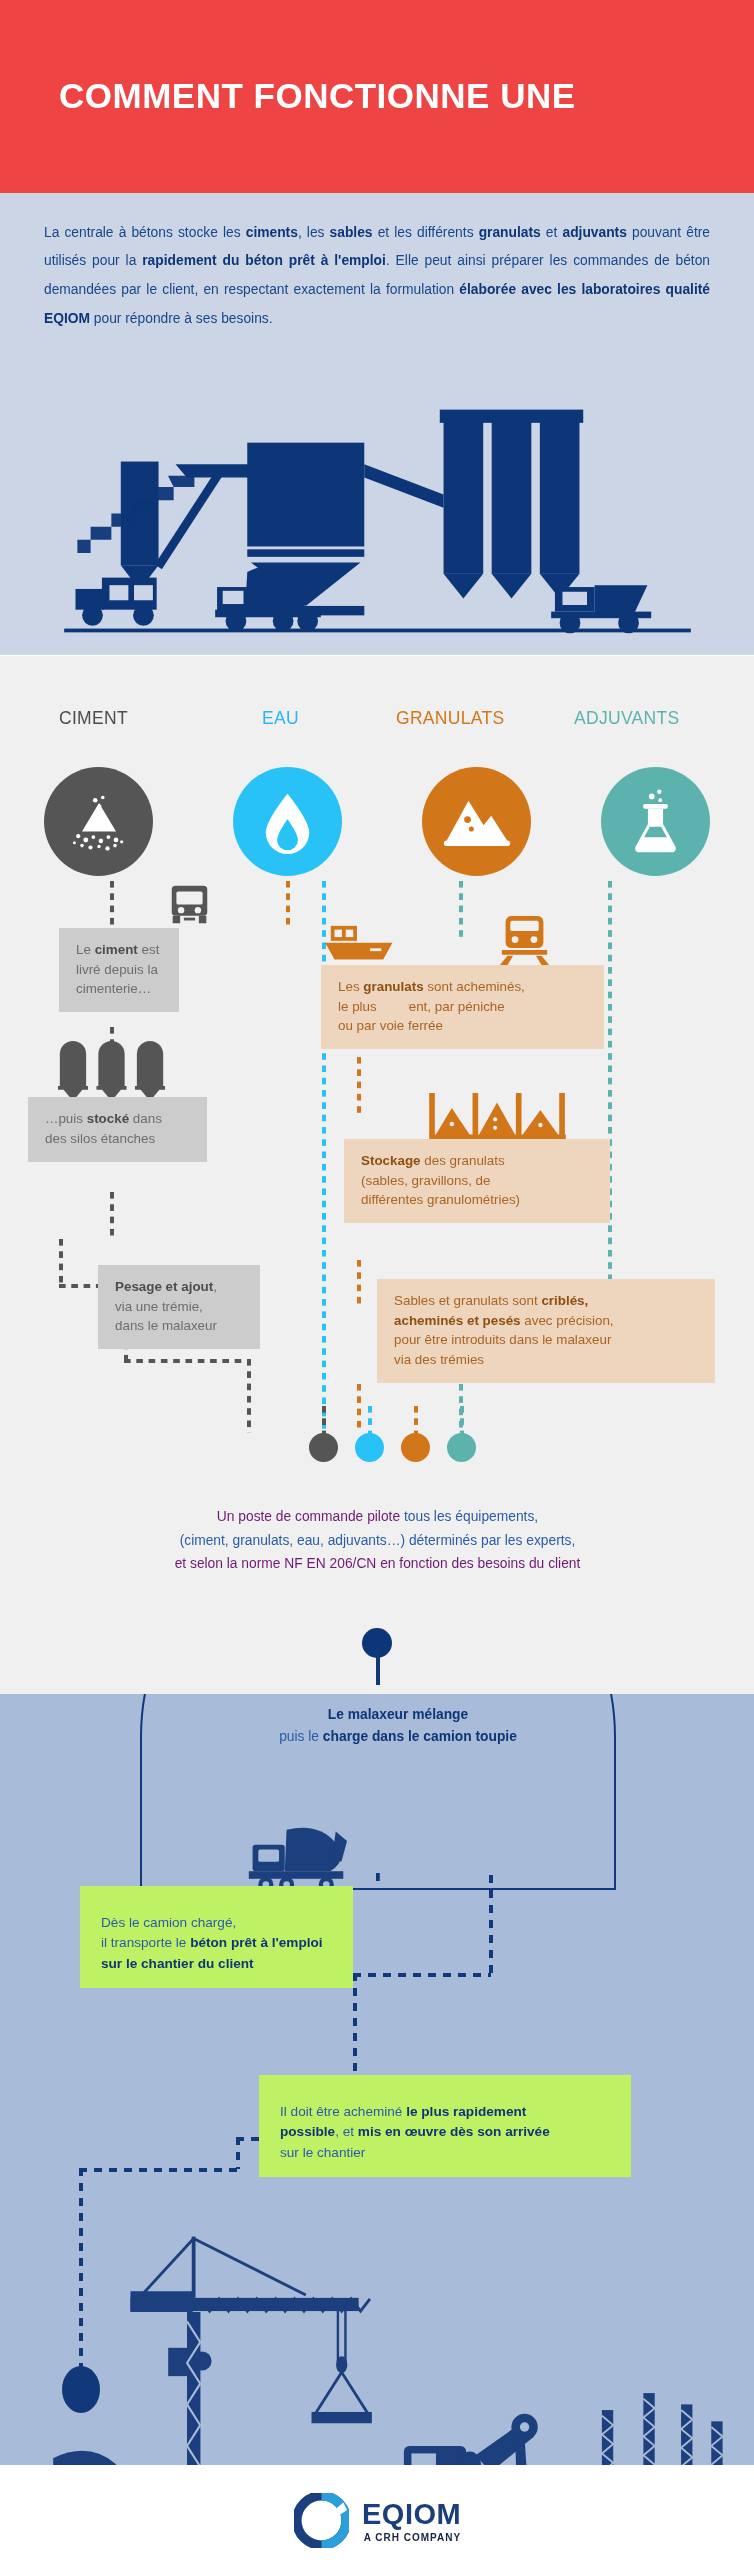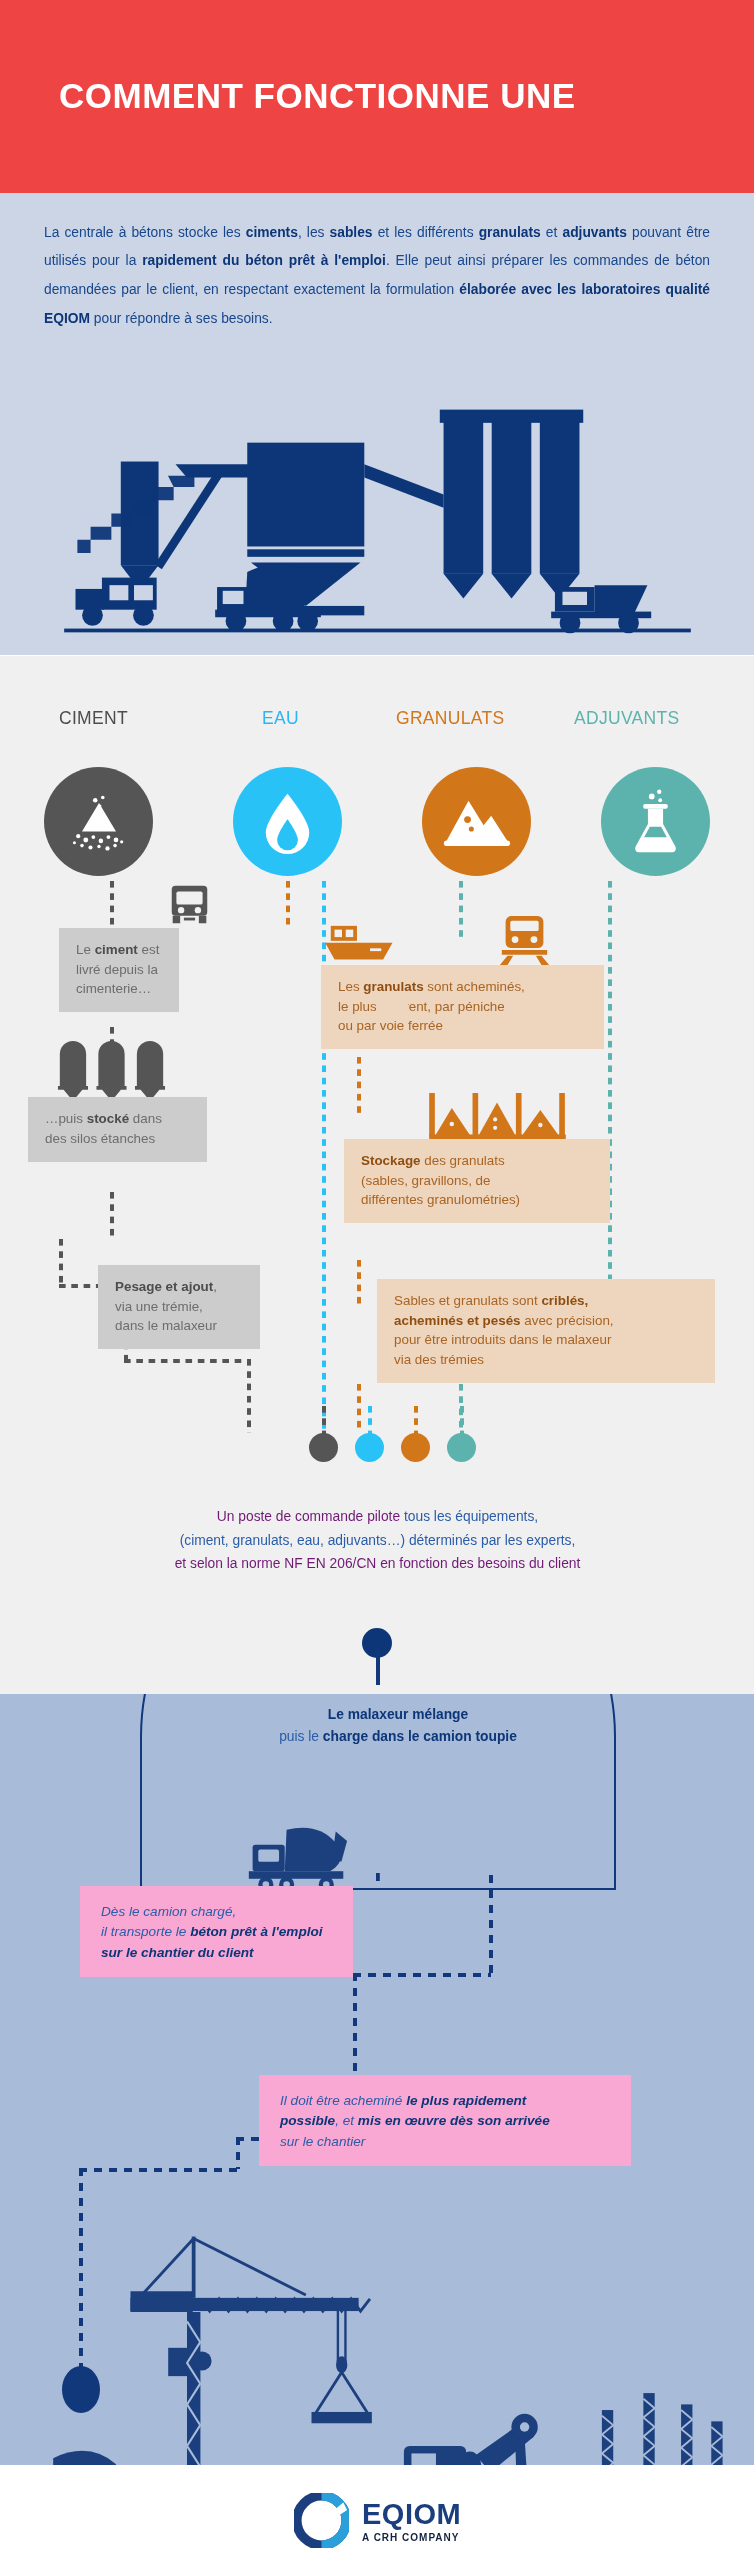--- a/index.html
+++ b/index.html
@@ -105,22 +105,22 @@
   .dome-text {
     position:absolute; left:0; top:203px; width:476px;
     text-align:center; color:#2a5ca8; font-size:13.8px; line-height:1.62;margin-left:18px;
   }
   .dome-text b { color:#0d3678; font-weight:bold; }
 
   .knob-stem { position:absolute; left:376px; top:1649px; width:3.8px; height:36px; background:#10387a; }
   .knob { position:absolute; left:362px; top:1628px; width:30px; height:30px; border-radius:50%; background:#0d3678; }
 
   .lbox {
-    position:absolute; background:#f9a8d4; padding:16px 17px 14px 21px;
-    font-size:13.6px; line-height:1.5; color:#2a5ca8;font-style:italic;
+    position:absolute; background:#bef264; padding:27px 17px 14px 21px;
+    font-size:13.6px; line-height:1.5; color:#2a5ca8;
   }
   .lbox b { color:#0d3678; font-weight:bold; }
 
   .brail {
     position:absolute; width:3.8px;
     background-image:linear-gradient(to bottom, #10387a 55%, transparent 55%);
     background-size:3.8px 15px;
   }
   .brail-h {
     position:absolute; height:3.8px;
@@ -128,21 +128,21 @@
     background-size:15px 3.8px;
   }
   .bdot { position:absolute; width:38px; height:47px; border-radius:50%; background:#10387a; }
 
   
   .footer {
     position:absolute; left:0; top:2465px; width:755px; height:111px;
     background:#ffffff; display:flex; align-items:center; justify-content:center;
   }
   .logo-row { display:flex; align-items:center; gap:13.2px; }
-  .logo-txt { display:flex; flex-direction:column; align-items:flex-start; }
+  .logo-txt { display:flex; flex-direction:column; align-items:flex-end; }
   .logo-name { font-size:29px; font-weight:bold; color:#1b3f7e; letter-spacing:0.5px; }
   .logo-sub  { font-size:10px; font-weight:bold; color:#14233f; letter-spacing:1px; margin-top:0.9px;}
 </style>
 </head>
 <body>
 
 <div class="page">
 
   <div class="header">
     <h1>

